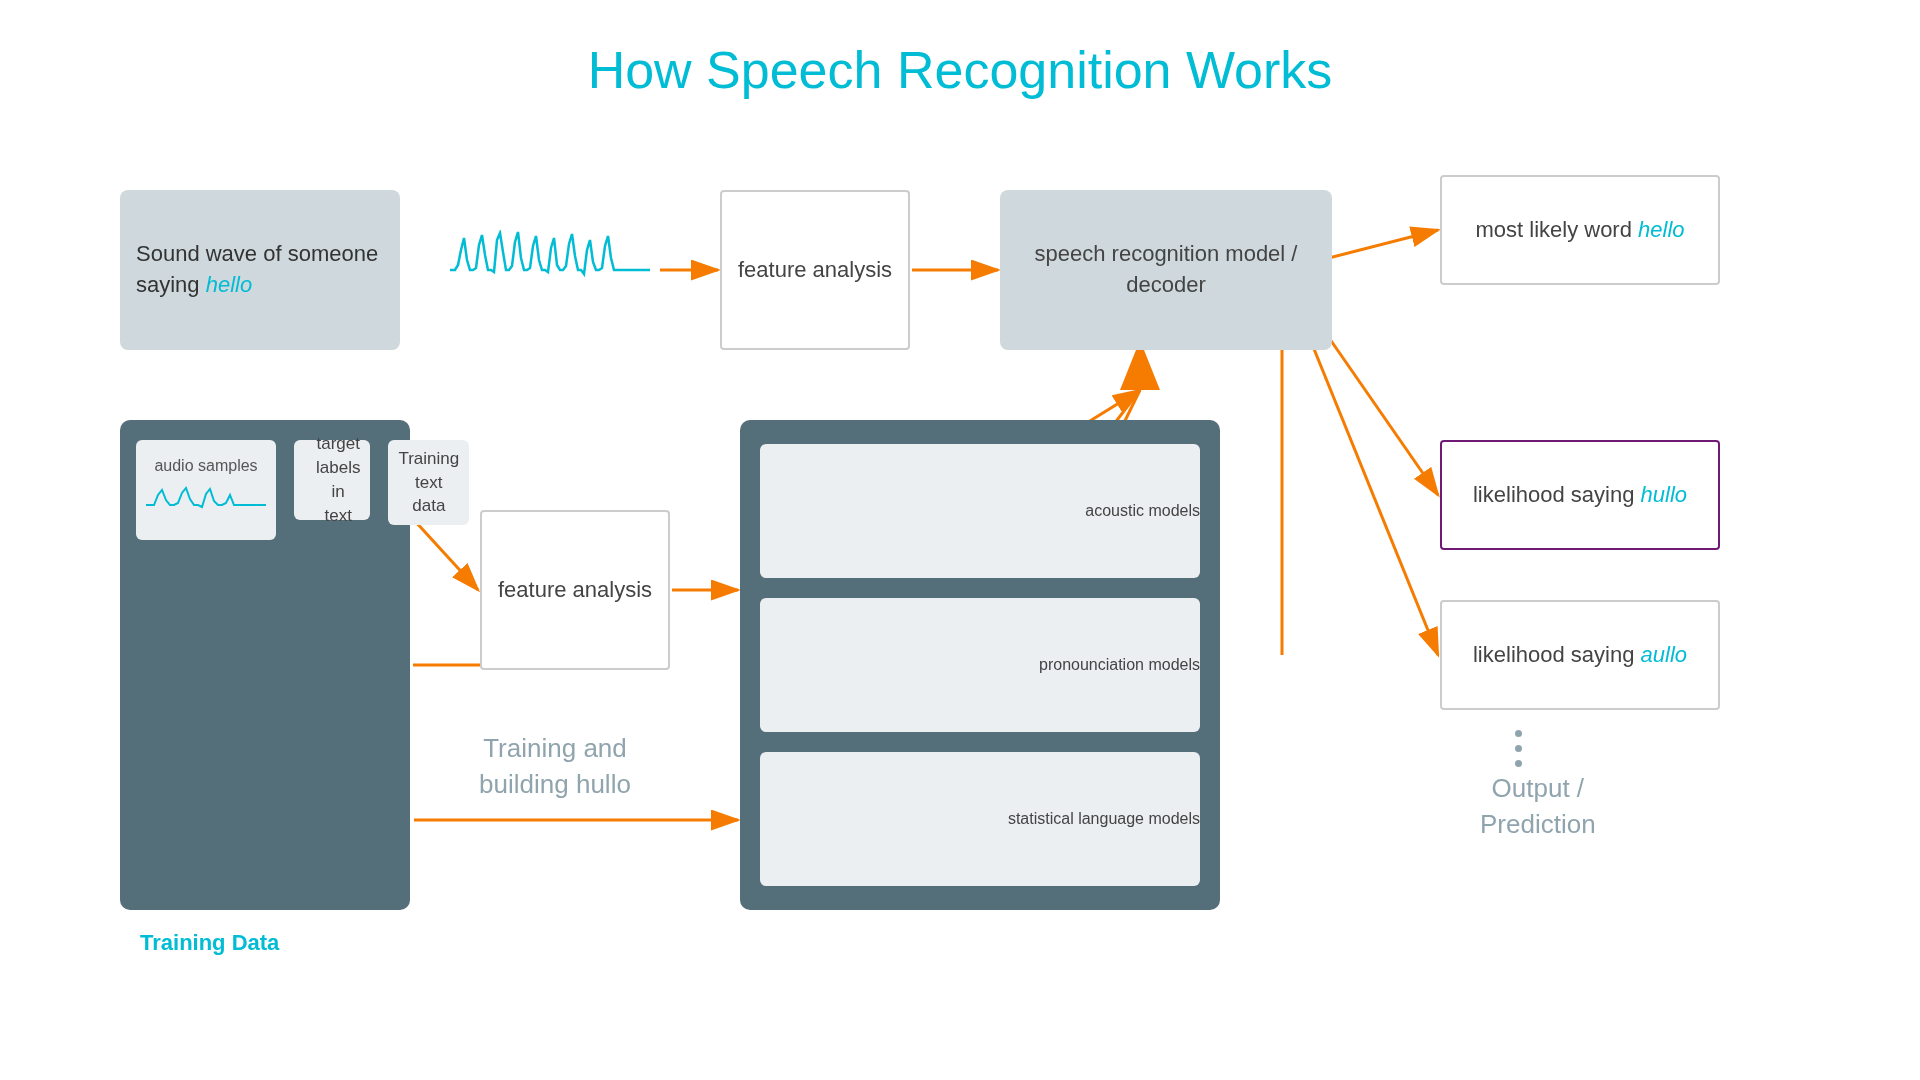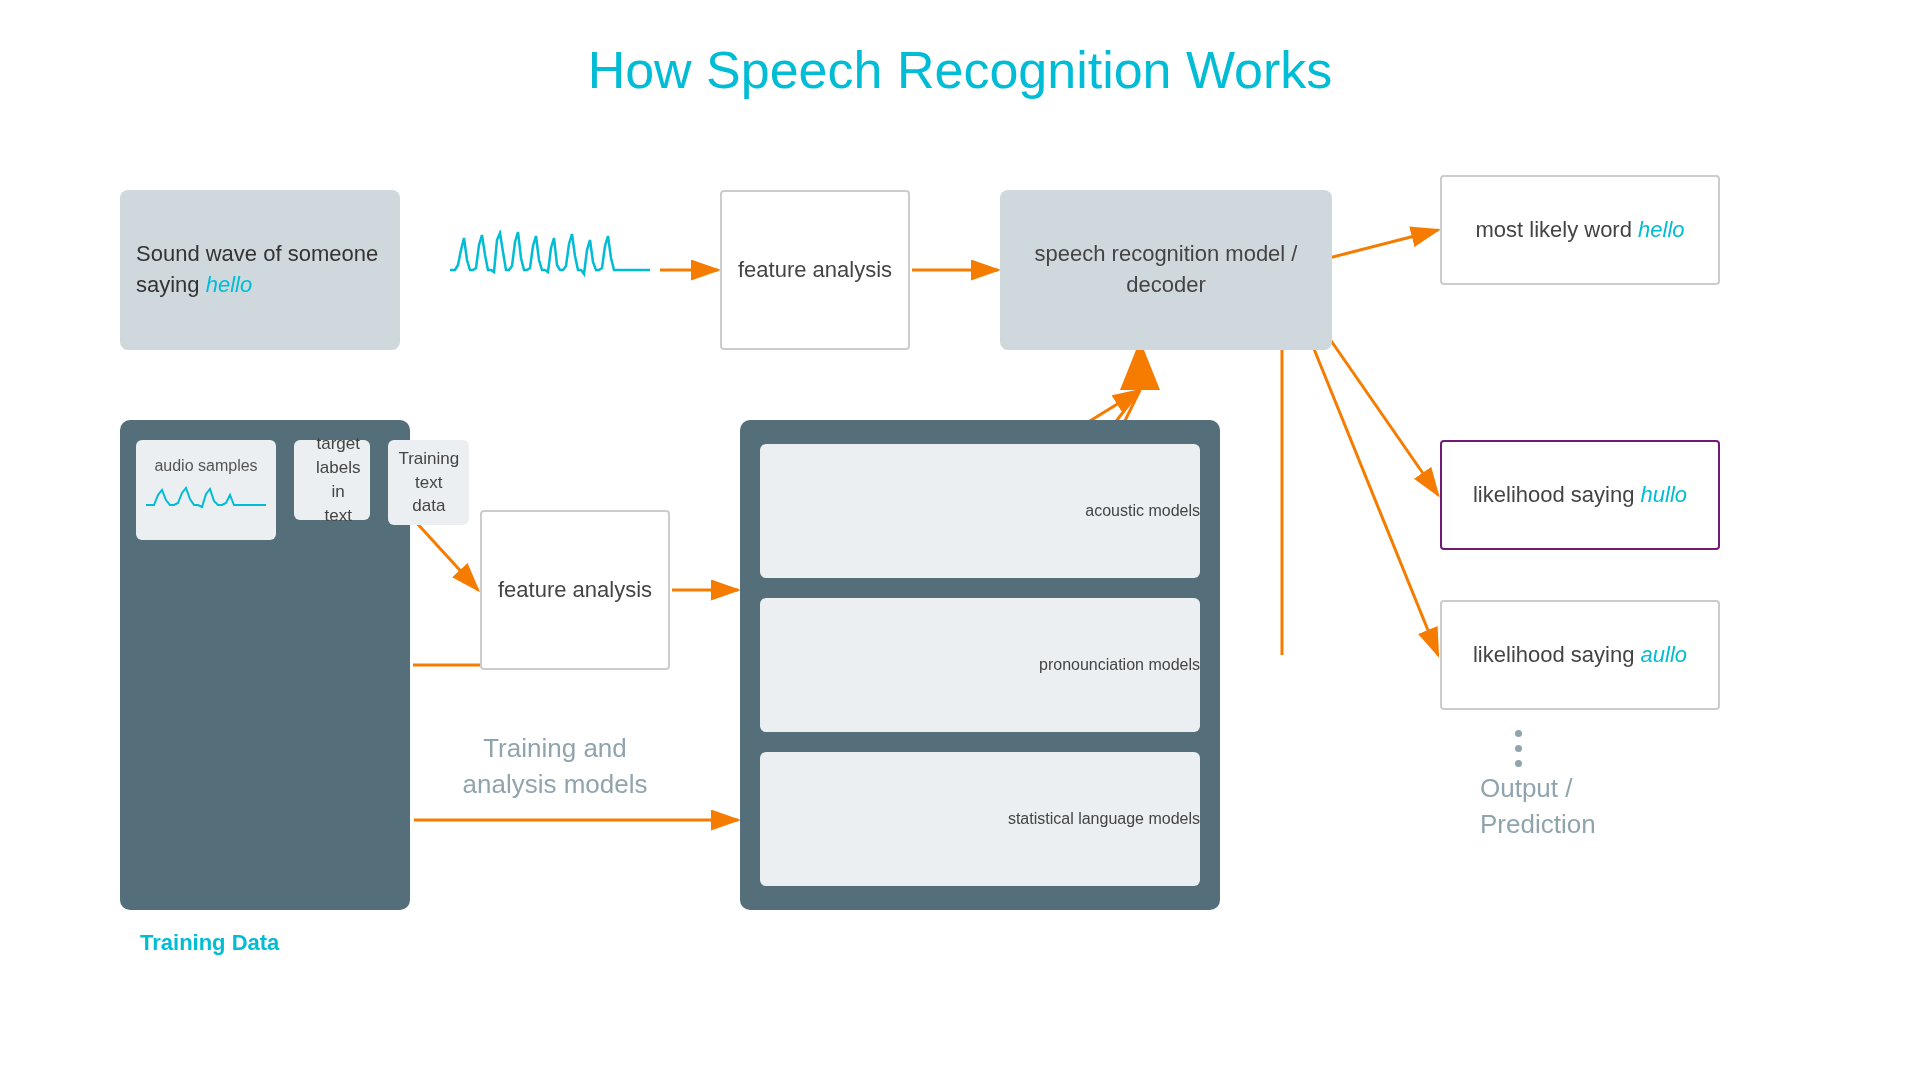--- a/index.html
+++ b/index.html
@@ -288,20 +288,21 @@
     }
 
     
     .output-prediction-label {
       position: absolute;
       left: 1420px;
       top: 640px;
       color: #90a4ae;
       font-size: 26px;
       font-weight: 400;
+      text-align: center;
       line-height: 1.4;
     }
 
     
     .dots-area {
       position: absolute;
       left: 1455px;
       top: 600px;
       display: flex;
       flex-direction: column;
@@ -434,21 +435,21 @@
   <div class="training-data-label">
     <span>Training Data</span>
   </div>
 
   <div class="feature-analysis-bottom">
     <span>feature analysis</span>
   </div>
 
   <div class="training-building-label">
     <span style="white-space:pre-line;">Training and
-analysis models</span>
+building hullo</span>
   </div>
 
   <div class="models-big-box">
     <div class="model-inner-box">
       <span>acoustic models</span>
     </div>
     <div class="model-inner-box">
       <span>pronounciation models</span>
     </div>
     <div class="model-inner-box">

